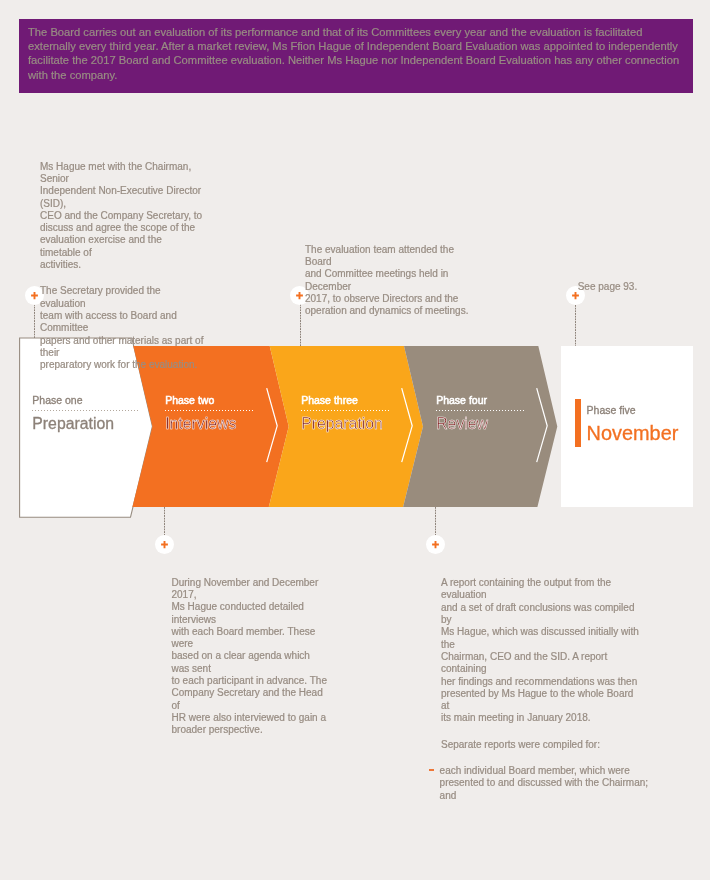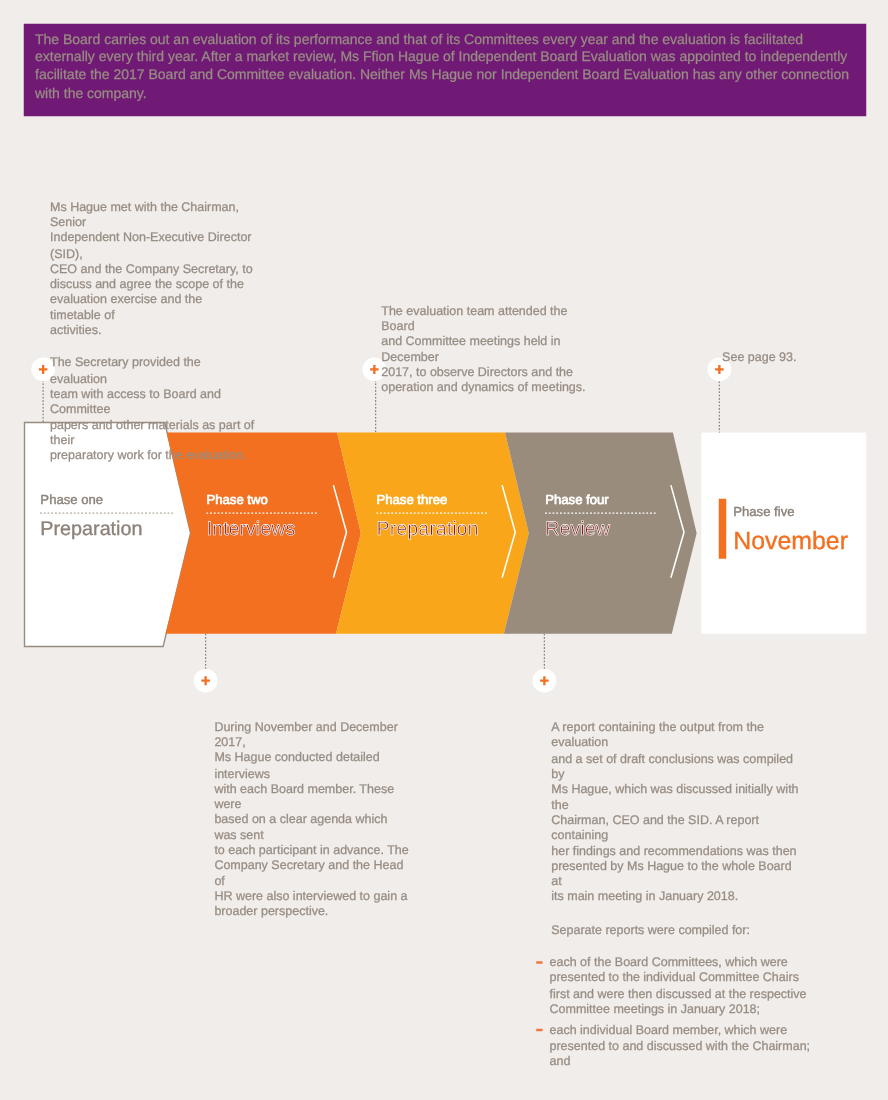--- a/index.html
+++ b/index.html
@@ -176,23 +176,19 @@
   <div class="cap" data-name="callout-review" style="left:427px;top:563.2px;width:226px;">
     <p data-name="callout-review-para-1">A report containing the output from the evaluation
 and a set of draft conclusions was compiled by
 Ms Hague, which was discussed initially with the
 Chairman, CEO and the SID. A report containing
 her findings and recommendations was then
 presented by Ms Hague to the whole Board at
 its main meeting in January 2018.</p>
     <p data-name="callout-review-para-2">Separate reports were compiled for:</p>
     <ul data-name="callout-review-bullets">
-      <li data-name="list-item"><span class="bl" data-name="bullet-dash">–</span><span data-name="list-item-text">each of the Board Committees, which were
-presented to the individual Committee Chairs
-first and were then discussed at the respective
-Committee meetings in January 2018;</span></li>
       <li data-name="list-item"><span class="bl" data-name="bullet-dash">–</span><span data-name="list-item-text">each individual Board member, which were
 presented to and discussed with the Chairman;
 and</span></li>
     </ul>
   </div>
 
 </div>
 
 </body></html>

